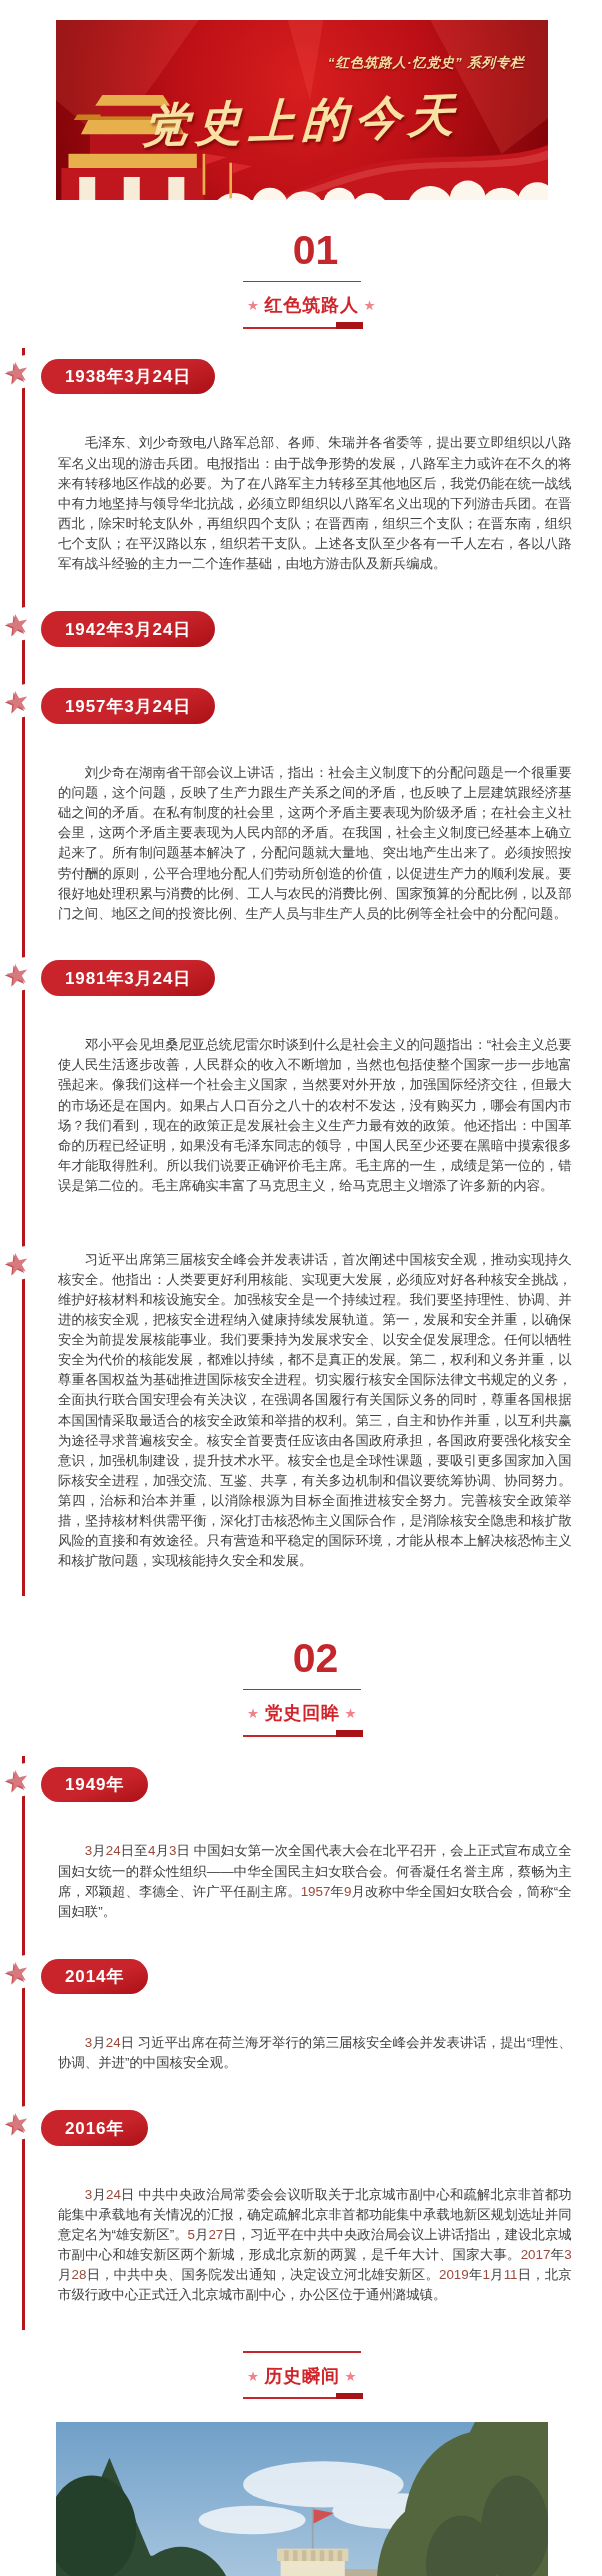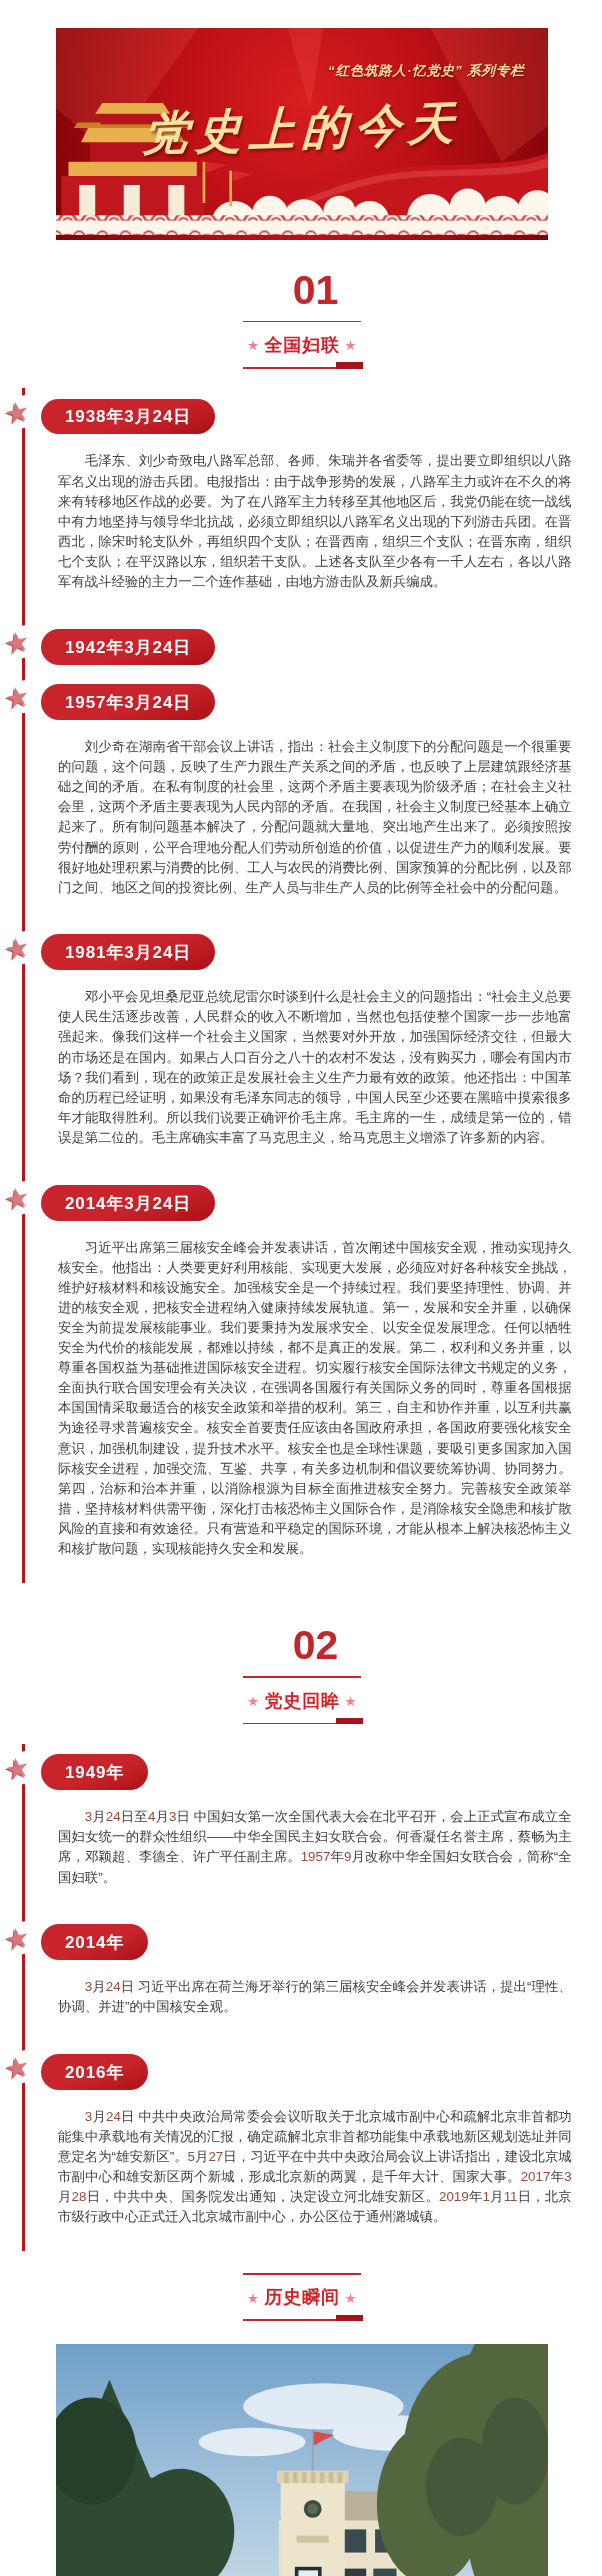--- a/index.html
+++ b/index.html
@@ -1,38 +1,38 @@
 <!DOCTYPE html>
 <html style="font-size:14.3px"><head>
 <meta charset="utf-8">
 <style>
   html,body{margin:0;padding:0;background:#ffffff;}
   body{width:603px;font-family:"Liberation Sans","DejaVu Sans",sans-serif;-webkit-font-smoothing:antialiased;}
   .page{width:603px;min-height:2576px;background:#fff;padding:16px 0 23px;box-sizing:border-box;}
 
   
-  .banner{position:relative;width:492px;height:212px;margin:12px auto;overflow:hidden;background:radial-gradient(circle at 50% 35%, #d81e1f 0%, #bc1016 45%, #92070c 80%, #7c0308 100%);}
+  .banner{position:relative;width:492px;height:180px;margin:4px auto;overflow:hidden;background:radial-gradient(circle at 50% 35%, #d81e1f 0%, #bc1016 45%, #92070c 80%, #7c0308 100%);}
   .banner svg{position:absolute;left:0;top:0;}
   .banner-series{position:absolute;top:34px;right:23px;color:#f6dfa0;font-size:13.4px;font-weight:bold;font-style:italic;letter-spacing:0.9px;text-shadow:0 0.9px 1.8px rgba(60,0,0,.6);}
   .banner-title{position:absolute;top:70px;left:0;width:100%;text-align:center;color:#f7e2a4;font-size:46px;font-weight:bold;font-style:italic;font-family:"DejaVu Serif","Liberation Serif",serif;letter-spacing:7.1px;transform:rotate(-2deg) skewX(-4deg);text-shadow:1.8px 2.7px 2.7px rgba(90,0,0,.55);}
 
   
   .sec-num{margin-top:28.5px;text-align:center;color:#c3272b;font-size:41px;line-height:1.05;font-weight:bold;padding-left:28px;}
   .sec-head{position:relative;width:118px;margin:9px auto 23px;text-align:center;}
   .sec-head .rule{height:1.8px;background:#c3272b;}
   .sec-head .label-row{padding:10.7px 0 9.8px;color:#d0242a;font-size:18px;font-weight:bold;letter-spacing:0.9px;white-space:nowrap;}
   .sec-head .hstar{color:#f0838a;font-size:13.4px;vertical-align:0.9px;padding:0 4.5px;}
   .sec-head .thick-block{position:absolute;right:-2.7px;bottom:0;width:27px;height:6.2px;background:#a81318;}
 
   
   .timeline{position:relative;margin-top:30px;}
   .timeline::before{content:"";position:absolute;left:22px;top:-10.7px;bottom:12.5px;width:2.7px;background:#b5161b;}
   .t-item{position:relative;padding:0 14.3px 19.6px 41px;}
   .t-star{position:absolute;left:3.6px;top:-1.8px;z-index:2;display:inline-block;background:#fff;padding:1.8px 0.9px;font-size:28px;line-height:1;color:#d8797e;transform:rotate(-12deg);text-shadow:-1.8px 0.9px 0 #c4575e;}
-  .badge{display:inline-block;background:linear-gradient(160deg,#c9242b 55%,#ab1016 100%);color:#fff;font-weight:bold;font-size:17px;letter-spacing:0.9px;line-height:1;padding:9.8px 24px 9px;border-radius:890px;margin-bottom:0;}
+  .badge{display:inline-block;background:linear-gradient(160deg,#c9242b 55%,#ab1016 100%);color:#fff;font-weight:bold;font-size:17px;letter-spacing:0.9px;line-height:1;padding:9.8px 24px 9px;border-radius:890px;margin-bottom:22px;}
   .para{margin:17px;color:#404040;font-size:13.4px;line-height:1.5;text-align:justify;text-indent:2em;}
   .para .num,.caption .num{color:#9a4a3c;}
 
   
   .photo{width:492px;height:287px;margin:5.3px auto 0;overflow:hidden;background:#9db8cc;}
 </style>
 </head>
 <body>
 
 <div class="page">
@@ -91,21 +91,21 @@
       </defs>
       <rect x="0" y="210" width="552" height="22" fill="url(#fanpat)"></rect>
     </svg>
     <div class="banner-series">“红色筑路人·忆党史” 系列专栏</div>
     <div class="banner-title">党史上的今天</div>
   </div>
 
   <div class="sec-num">01</div>
   <div class="sec-head">
     <div class="rule"></div>
-    <div class="label-row"><span class="hstar">★</span><span>全国妇联</span><span class="hstar">★</span></div>
+    <div class="label-row"><span class="hstar">★</span><span>红色筑路人</span><span class="hstar">★</span></div>
     <div class="rule"></div>
     <div class="thick-block"></div>
   </div>
 
   <div class="timeline">
     <div class="t-item">
       <span class="t-star">★</span>
       <div class="badge">1938年3月24日</div>
       <p class="para">毛泽东、刘少奇致电八路军总部、各师、朱瑞并各省委等，提出要立即组织以八路军名义出现的游击兵团。电报指出：由于战争形势的发展，八路军主力或许在不久的将来有转移地区作战的必要。为了在八路军主力转移至其他地区后，我党仍能在统一战线中有力地坚持与领导华北抗战，必须立即组织以八路军名义出现的下列游击兵团。在晋西北，除宋时轮支队外，再组织四个支队；在晋西南，组织三个支队；在晋东南，组织七个支队；在平汉路以东，组织若干支队。上述各支队至少各有一千人左右，各以八路军有战斗经验的主力一二个连作基础，由地方游击队及新兵编成。</p>
     </div>
@@ -118,21 +118,20 @@
       <div class="badge">1957年3月24日</div>
       <p class="para">刘少奇在湖南省干部会议上讲话，指出：社会主义制度下的分配问题是一个很重要的问题，这个问题，反映了生产力跟生产关系之间的矛盾，也反映了上层建筑跟经济基础之间的矛盾。在私有制度的社会里，这两个矛盾主要表现为阶级矛盾；在社会主义社会里，这两个矛盾主要表现为人民内部的矛盾。在我国，社会主义制度已经基本上确立起来了。所有制问题基本解决了，分配问题就大量地、突出地产生出来了。必须按照按劳付酬的原则，公平合理地分配人们劳动所创造的价值，以促进生产力的顺利发展。要很好地处理积累与消费的比例、工人与农民的消费比例、国家预算的分配比例，以及部门之间、地区之间的投资比例、生产人员与非生产人员的比例等全社会中的分配问题。</p>
     </div>
     <div class="t-item">
       <span class="t-star">★</span>
       <div class="badge">1981年3月24日</div>
       <p class="para">邓小平会见坦桑尼亚总统尼雷尔时谈到什么是社会主义的问题指出：“社会主义总要使人民生活逐步改善，人民群众的收入不断增加，当然也包括使整个国家一步一步地富强起来。像我们这样一个社会主义国家，当然要对外开放，加强国际经济交往，但最大的市场还是在国内。如果占人口百分之八十的农村不发达，没有购买力，哪会有国内市场？我们看到，现在的政策正是发展社会主义生产力最有效的政策。他还指出：中国革命的历程已经证明，如果没有毛泽东同志的领导，中国人民至少还要在黑暗中摸索很多年才能取得胜利。所以我们说要正确评价毛主席。毛主席的一生，成绩是第一位的，错误是第二位的。毛主席确实丰富了马克思主义，给马克思主义增添了许多新的内容。</p>
     </div>
     <div class="t-item">
       <span class="t-star">★</span>
-      <div class="badge">2014年3月24日</div>
       <p class="para">习近平出席第三届核安全峰会并发表讲话，首次阐述中国核安全观，推动实现持久核安全。他指出：人类要更好利用核能、实现更大发展，必须应对好各种核安全挑战，维护好核材料和核设施安全。加强核安全是一个持续过程。我们要坚持理性、协调、并进的核安全观，把核安全进程纳入健康持续发展轨道。第一，发展和安全并重，以确保安全为前提发展核能事业。我们要秉持为发展求安全、以安全促发展理念。任何以牺牲安全为代价的核能发展，都难以持续，都不是真正的发展。第二，权利和义务并重，以尊重各国权益为基础推进国际核安全进程。切实履行核安全国际法律文书规定的义务，全面执行联合国安理会有关决议，在强调各国履行有关国际义务的同时，尊重各国根据本国国情采取最适合的核安全政策和举措的权利。第三，自主和协作并重，以互利共赢为途径寻求普遍核安全。核安全首要责任应该由各国政府承担，各国政府要强化核安全意识，加强机制建设，提升技术水平。核安全也是全球性课题，要吸引更多国家加入国际核安全进程，加强交流、互鉴、共享，有关多边机制和倡议要统筹协调、协同努力。第四，治标和治本并重，以消除根源为目标全面推进核安全努力。完善核安全政策举措，坚持核材料供需平衡，深化打击核恐怖主义国际合作，是消除核安全隐患和核扩散风险的直接和有效途径。只有营造和平稳定的国际环境，才能从根本上解决核恐怖主义和核扩散问题，实现核能持久安全和发展。</p>
     </div>
   </div>
 
   <div class="sec-num">02</div>
   <div class="sec-head">
     <div class="rule"></div>
     <div class="label-row"><span class="hstar">★</span><span>党史回眸</span><span class="hstar">★</span></div>
     <div class="rule"></div>
     <div class="thick-block"></div>

